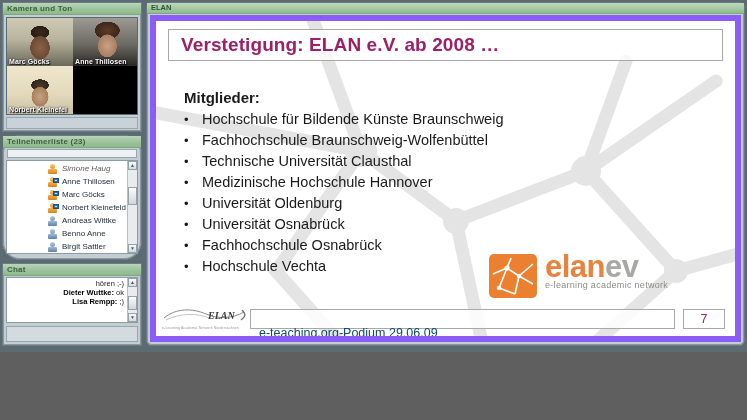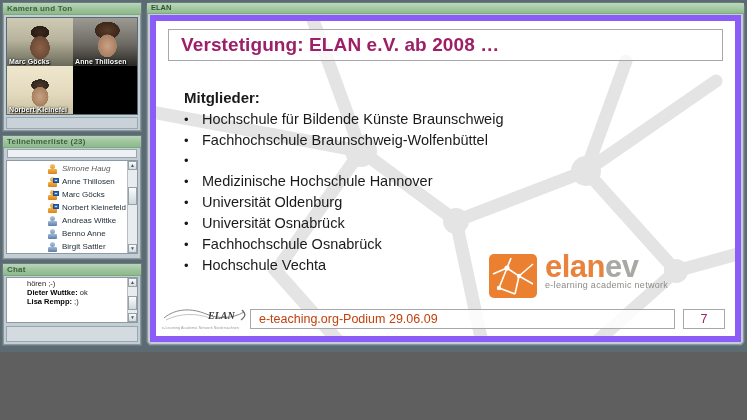--- a/index.html
+++ b/index.html
@@ -88,21 +88,21 @@
       radial-gradient(ellipse 13px 15px at 50% 64%, #c8a182 0%, #a67f5f 64%, rgba(0,0,0,0) 66%),
       radial-gradient(ellipse 12px 8px at 50% 40%, #4a3a2c 0%, #31251b 72%, rgba(0,0,0,0) 74%),
       linear-gradient(to bottom, #efe7cd 0%, #e2d9bd 60%, #c9bfa2 100%);
   }
   .cam-foot {
     position: absolute; left: 3px; right: 3px; bottom: 2px; height: 12px;
     background: #c9d2d8; border: 1px solid #9aa6ae; box-sizing: border-box;
   }
 
   
-  #part-panel { left: 2px; top: 135px; width: 140px; height: 125px; }
+  #part-panel { left: 2px; top: 135px; width: 140px; height: 125px; border-radius: 18px; }
   #part-search {
     position: absolute; left: 4px; right: 4px; top: 13px; height: 9px;
     background: #eef1f3; border: 1px solid #9aa6ae; box-sizing: border-box;
   }
   #part-body { top: 24px; bottom: 5px; left:3px; right:3px; background:#fff; border:1px solid #8d9aa3; }
   .plist { position:absolute; left:0; top:0; right:9px; bottom:0; padding-top:1px;padding-left:36px; }
   .prow {
     display: flex; align-items: center;
     height: 13px; padding-left: 4px; gap: 4px;
     font-size: 8px; color: #23303a; white-space: nowrap;
@@ -139,21 +139,21 @@
   .sbtn.up { top:0; }
   .sbtn.dn { bottom:0; }
   .sthumb {
     position:absolute; left:0; width:9px; height:18px; top:26px;
     background: linear-gradient(#fbfcfc,#cfd7dd); border:1px solid #96a1a9; box-sizing:border-box;
   }
 
   
   #chat-panel { left: 2px; top: 263px; width: 140px; height: 83px; }
   #chat-body { top: 13px; bottom: 22px; left:3px; right:3px; background:#fff; border:1px solid #8d9aa3; }
-  .chat-scroll { position:absolute; left:0; right:9px; top:0; bottom:0; padding:1px 20px; }
+  .chat-scroll { position:absolute; left:0; right:9px; top:0; bottom:0; padding:1px 4px;text-align:right; }
   .cmsg { font-size: 7.5px; color: #1d1d1d; line-height: 9px; white-space: normal; }
   .cmsg b { color: #000; }
   #chat-input {
     position: absolute; left: 3px; right: 3px; bottom: 3px; height: 16px;
     background: #d4dbe0; border: 1px solid #9aa6ae; box-sizing: border-box;
   }
 
   
   #main-panel { left: 146px; top: 2px; width: 599px; height: 344px; border-radius: 6px; }
   #main-head {
@@ -205,21 +205,21 @@
   .foot-logo { position: absolute; left: 6px; bottom: 6px; width: 86px; height: 24px; }
   .foot-logo-tag {
     position:absolute; left:0; bottom:0; width:86px;
     font-size:3.6px; color:#9a9a9a; letter-spacing:.1px; white-space:nowrap;
   }
   .foot-box {
     position: absolute; left: 94px; bottom: 7px; right: 60px; height: 20px;
     border: 1px solid #a8a8a8; background: rgba(255,255,255,.85); box-sizing: border-box;
   }
   .foot-text {
-    font-size: 12.5px; color: #c2410c; line-height: 18px; padding-left: 8px; white-space: nowrap;
+    font-size: 12.5px; color: #0c4a6e; line-height: 18px; padding-left: 8px; white-space: nowrap; margin-top: 14px;
   }
   .foot-num {
     position: absolute; right: 10px; bottom: 7px; width: 42px; height: 20px;
     border: 1px solid #a8a8a8; background: rgba(255,255,255,.85); box-sizing: border-box;
     font-size: 12.5px; color: #9c1f67; line-height: 18px; text-align: center;
   }
 </style>
 </head>
 <body>
 
@@ -365,20 +365,21 @@
         <div class="bul">
           <span class="dot">•</span>
           <span>Hochschule für Bildende Künste Braunschweig</span>
         </div>
         <div class="bul">
           <span class="dot">•</span>
           <span>Fachhochschule Braunschweig-Wolfenbüttel</span>
         </div>
         <div class="bul">
           <span class="dot">•</span>
+          <span>Technische Universität Clausthal</span>
         </div>
         <div class="bul">
           <span class="dot">•</span>
           <span>Medizinische Hochschule Hannover</span>
         </div>
         <div class="bul">
           <span class="dot">•</span>
           <span>Universität Oldenburg</span>
         </div>
         <div class="bul">

